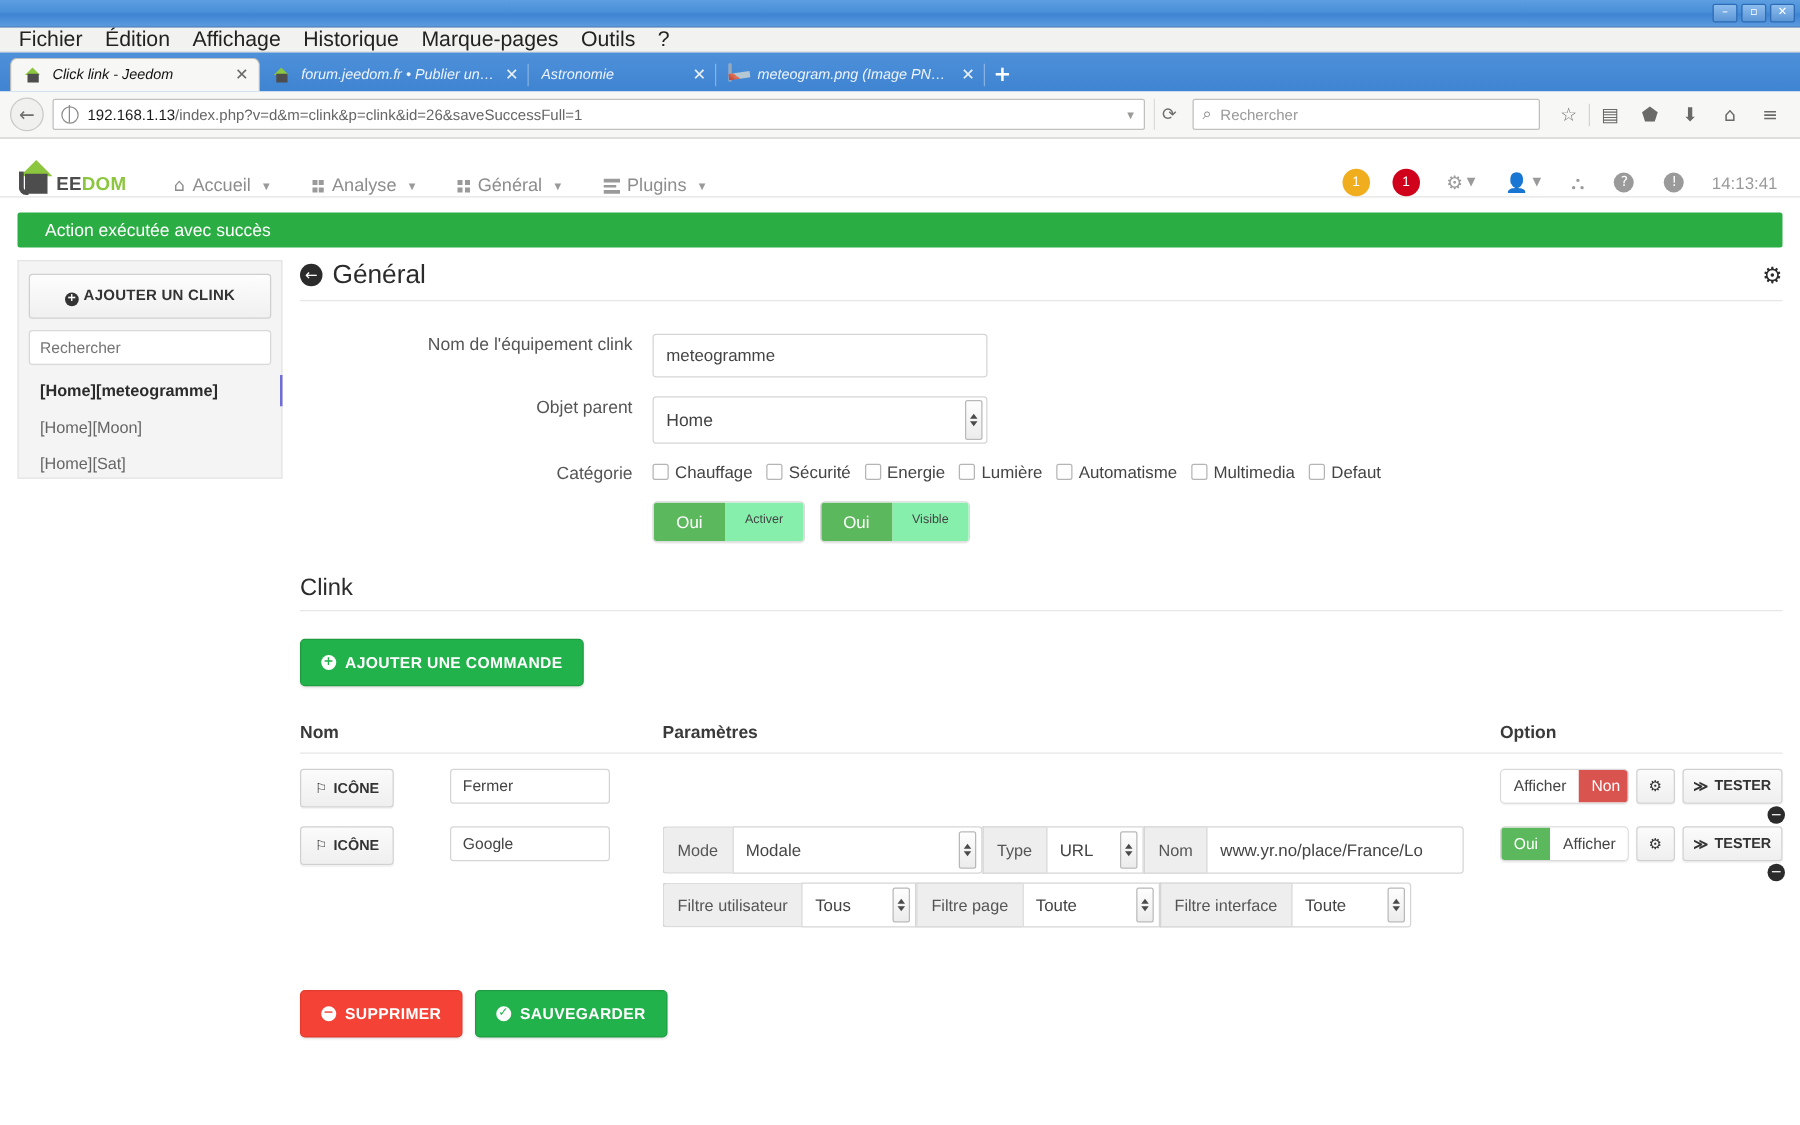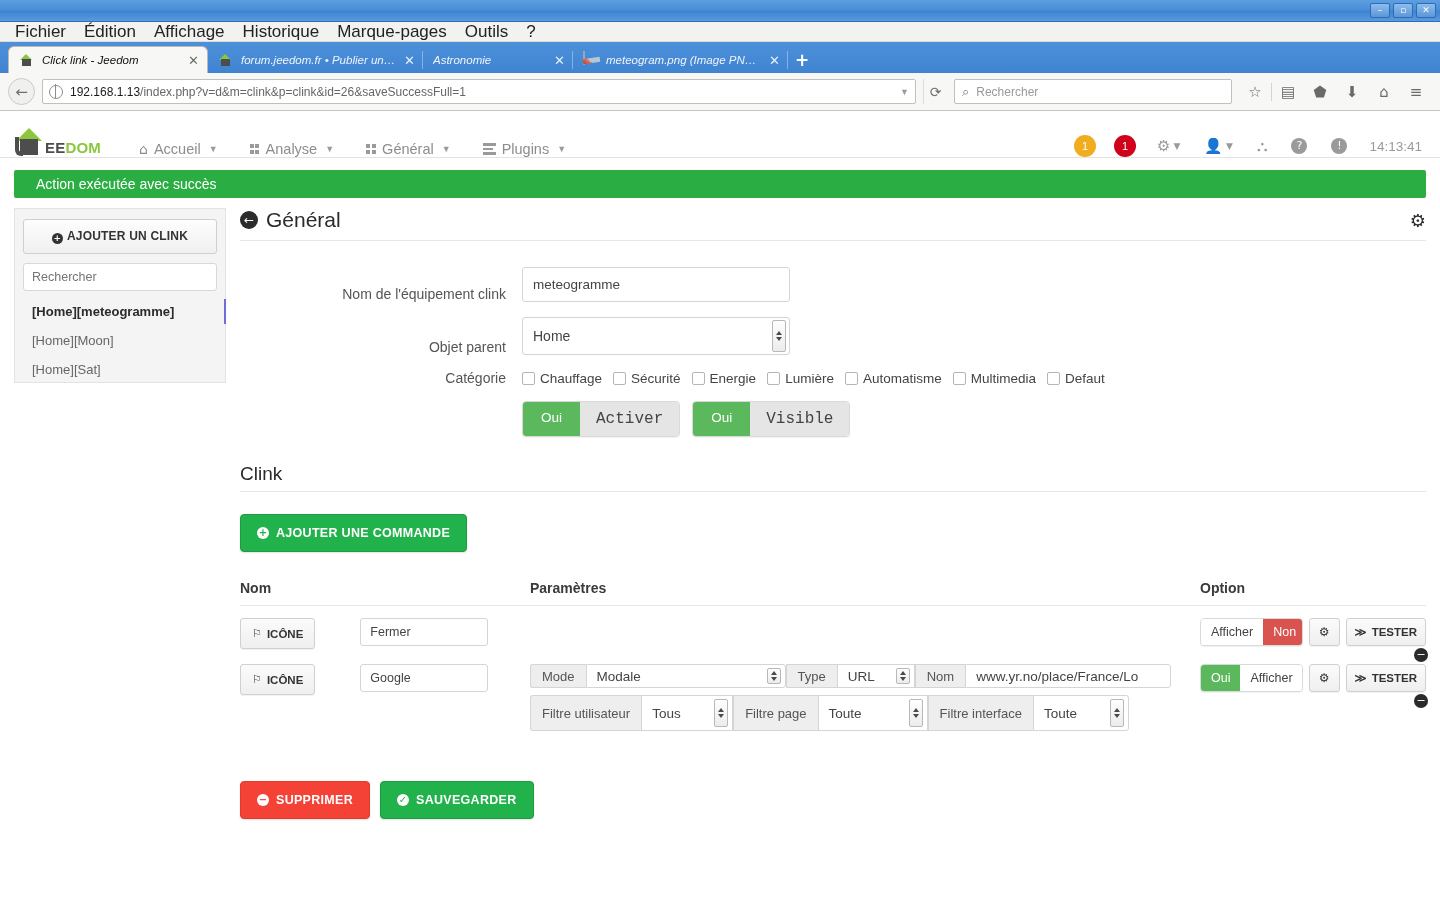--- a/index.html
+++ b/index.html
@@ -296,21 +296,21 @@
     font-family:"DejaVu Sans",sans-serif;
   }
   .panel-title { font-size: 21px; color: #2b2b2b; }
   .gear-top {
     margin-left: auto; color: #2b2b2b; font-size: 18px;
     font-family:"DejaVu Sans",sans-serif;
   }
 
   
   .form { padding-top: 26px; }
-  .form-row { display: flex; align-items: flex-end; margin-bottom: 15px; }
+  .form-row { display: flex; align-items: flex-start; margin-bottom: 15px; }
   .form-label {
     width: 282px; flex: 0 0 282px;
     text-align: right; padding-right: 16px;
     font-size: 14px; color: #555;
   }
   .inp {
     width: 268px; height: 35px;
     border: 1px solid #d5d5d5; border-radius: 3px;
     padding: 0 10px; font-size: 13.5px; color: #444;
     background: #fff;
@@ -348,21 +348,21 @@
   .toggles { display: flex; gap: 12px; margin-left: 282px; margin-top: 5px; }
   .toggle {
     display: flex; border: 1px solid #d9d9d9; border-radius: 4px; overflow: hidden;
     box-shadow: 0 1px 1px rgba(0,0,0,.05);
     background:#fff;
   }
   .toggle .on {
     background: #5cb85c; color: #fff; padding: 8px 18px; font-size: 13.5px;
   }
   .toggle .off {
-    background: #e5e5e5; color: #444; padding: 8px 16px; font-size: 16px; font-family: Liberation Mono, monospace;
+    background: #86efac; color: #444; padding: 8px 16px; font-size: 10px;
   }
 
   
   .sec-title {
     font-size: 19px; color: #2b2b2b; margin: 26px 0 0 0;
     padding-bottom: 6px; border-bottom: 1px solid #e6e6e6;
   }
   .btn-add-cmd {
     margin-top: 22px;
     display: inline-flex; align-items: center; gap: 7px;
@@ -408,21 +408,21 @@
   .iaddon {
     background: #eeeeee; border: 1px solid #d5d5d5;
     display: flex; align-items: center; padding: 0 11px;
     font-size: 13px; color: #555; white-space: nowrap;
   }
   .iaddon.l { border-radius: 3px 0 0 3px; border-right: none; }
   .iaddon.m { border-left: none; border-right: none; }
   .ifield {
     background: #fff; border: 1px solid #d5d5d5;
     display: flex; align-items: center; padding: 0 10px;
-    font-size: 13.5px; color: #444; height: 24px; position: relative;
+    font-size: 13.5px; color: #444; height: 38px; position: relative;
   }
   .ifield.sm { height: 36px; }
 
   
   .opt-row { display: flex; align-items: center; gap: 6px; position: relative; }
   .switch {
     display: flex; border: 1px solid #d9d9d9; border-radius: 4px; overflow: hidden;
     box-shadow: 0 1px 1px rgba(0,0,0,.06); background:#fff;
   }
   .switch .lbl { padding: 6px 10px; font-size: 12.5px; color: #444; background:#fff; }

